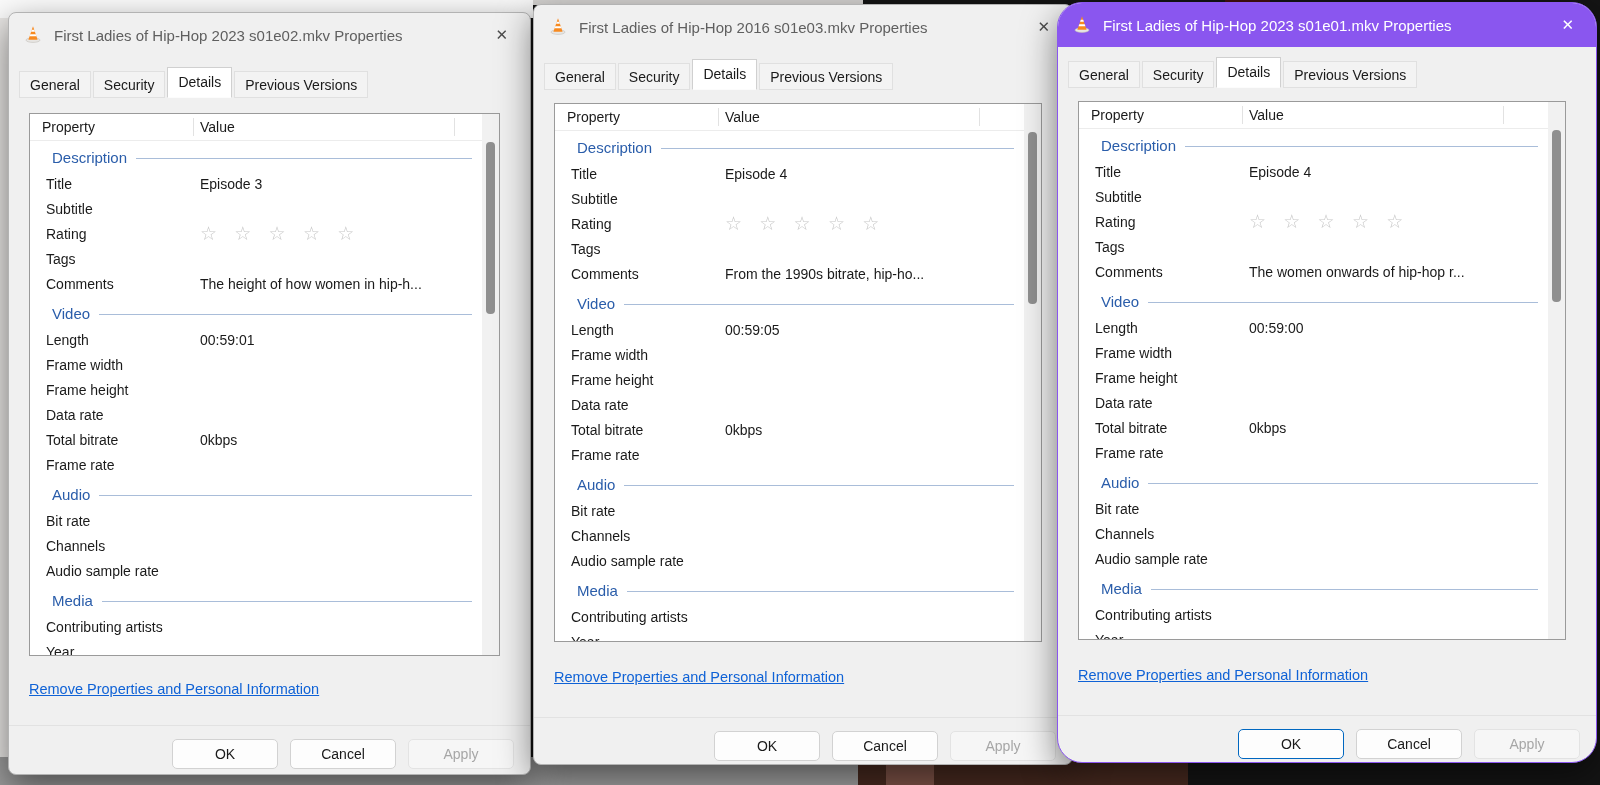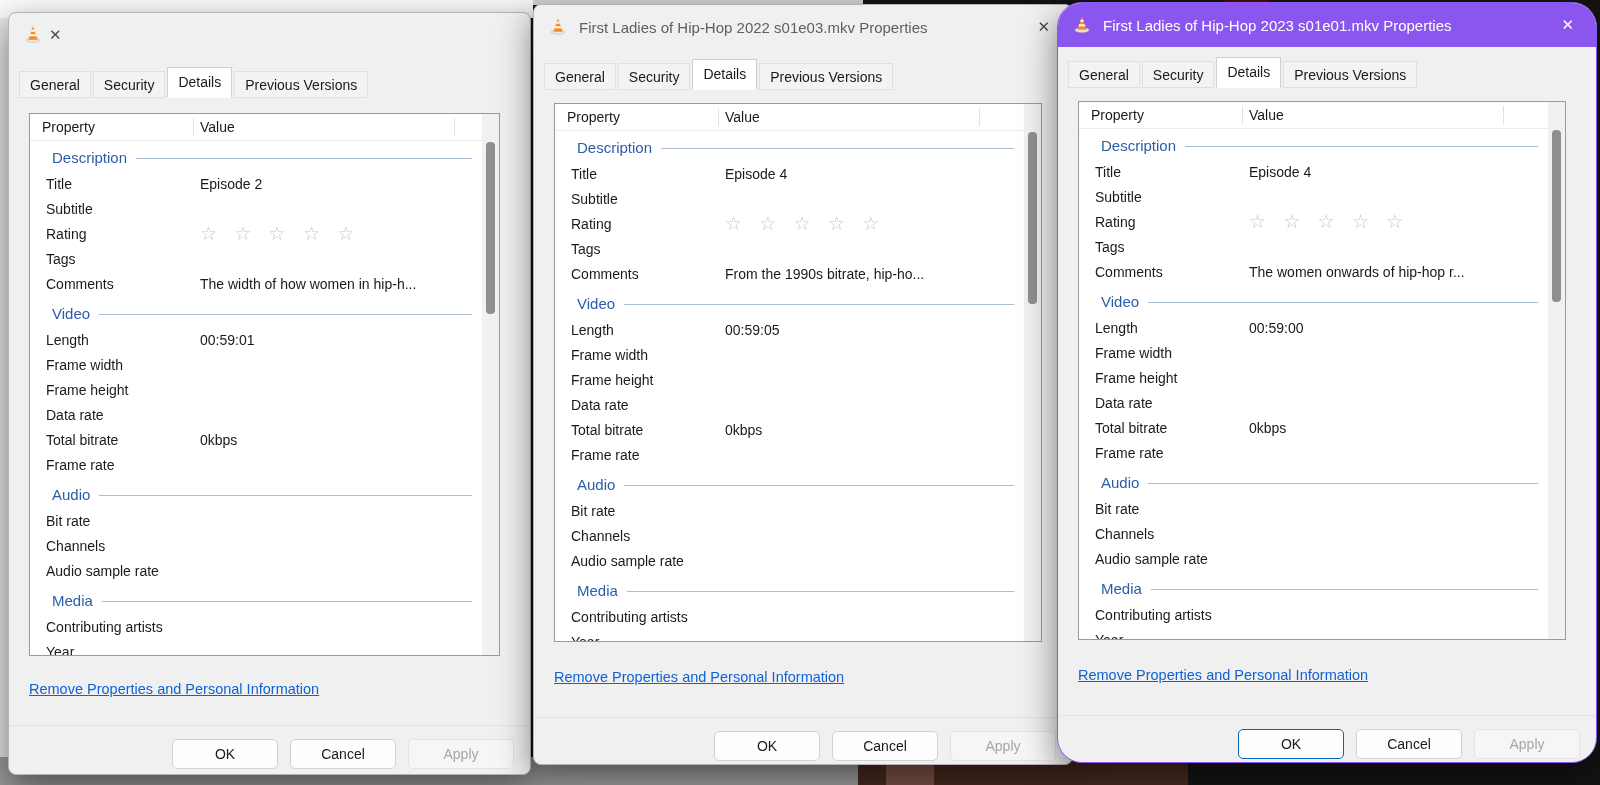--- a/index.html
+++ b/index.html
@@ -88,20 +88,21 @@
   <div class="bg bg-brown2"></div>
 
   <div class="dialog dlg-left inactive">
     <div class="titlebar">
       <svg class="vlc" viewBox="0 0 20 20" width="20" height="20">
         <ellipse cx="10" cy="15.1" rx="7" ry="2.3" fill="#e8e6e3" stroke="#c2bfba" stroke-width="0.6"></ellipse>
         <polygon points="10,1.2 14.6,14.8 5.4,14.8" fill="#f78a20"></polygon>
         <polygon points="8.78,4.8 11.22,4.8 11.9,6.8 8.1,6.8" fill="#ffffff"></polygon>
         <polygon points="7.26,9.2 12.74,9.2 13.43,11.2 6.57,11.2" fill="#ffffff"></polygon>
       </svg>
+      <span class="title-text">First Ladies of Hip-Hop 2023 s01e02.mkv Properties</span>
       <button class="close-btn"><span>✕</span></button>
     </div>
     <div class="tabs">
         <div class="tab">General</div>
         <div class="tab">Security</div>
         <div class="tab selected">Details</div>
         <div class="tab">Previous Versions</div>
       </div>
     <div class="table-panel">
       <div class="hdr">
@@ -110,37 +111,37 @@
         <span class="sep s1"></span>
         <span class="sep s2"></span>
       </div>
       <div class="rows">
           <div class="sec-row">
             <span class="sec-label">Description</span>
             <span class="sec-line"></span>
           </div>
           <div class="prow">
             <span class="plabel">Title</span>
-            <span class="pvalue">Episode 2</span>
+            <span class="pvalue">Episode 3</span>
           </div>
           <div class="prow">
             <span class="plabel">Subtitle</span>
             <span class="pvalue"></span>
           </div>
           <div class="prow">
             <span class="plabel">Rating</span>
             <span class="pvalue stars">☆ ☆ ☆ ☆ ☆</span>
           </div>
           <div class="prow">
             <span class="plabel">Tags</span>
             <span class="pvalue"></span>
           </div>
           <div class="prow">
             <span class="plabel">Comments</span>
-            <span class="pvalue">The width of how women in hip-h...</span>
+            <span class="pvalue">The height of how women in hip-h...</span>
           </div>
           <div class="sec-row">
             <span class="sec-label">Video</span>
             <span class="sec-line"></span>
           </div>
           <div class="prow">
             <span class="plabel">Length</span>
             <span class="pvalue">00:59:01</span>
           </div>
           <div class="prow">
@@ -206,21 +207,21 @@
   </div>
 
   <div class="dialog dlg-mid inactive">
     <div class="titlebar">
       <svg class="vlc" viewBox="0 0 20 20" width="20" height="20">
         <ellipse cx="10" cy="15.1" rx="7" ry="2.3" fill="#e8e6e3" stroke="#c2bfba" stroke-width="0.6"></ellipse>
         <polygon points="10,1.2 14.6,14.8 5.4,14.8" fill="#f78a20"></polygon>
         <polygon points="8.78,4.8 11.22,4.8 11.9,6.8 8.1,6.8" fill="#ffffff"></polygon>
         <polygon points="7.26,9.2 12.74,9.2 13.43,11.2 6.57,11.2" fill="#ffffff"></polygon>
       </svg>
-      <span class="title-text">First Ladies of Hip-Hop 2022 s01e03.mkv Properties</span>
+      <span class="title-text">First Ladies of Hip-Hop 2016 s01e03.mkv Properties</span>
       <button class="close-btn"><span>✕</span></button>
     </div>
     <div class="tabs">
         <div class="tab">General</div>
         <div class="tab">Security</div>
         <div class="tab selected">Details</div>
         <div class="tab">Previous Versions</div>
       </div>
     <div class="table-panel">
       <div class="hdr">

